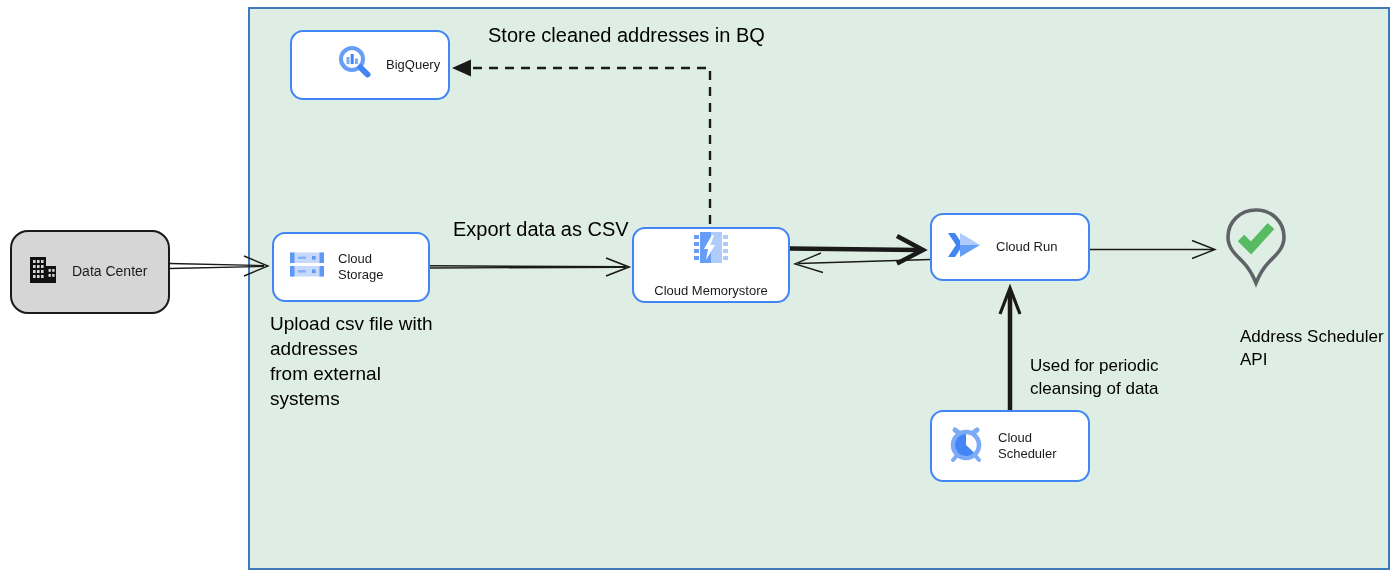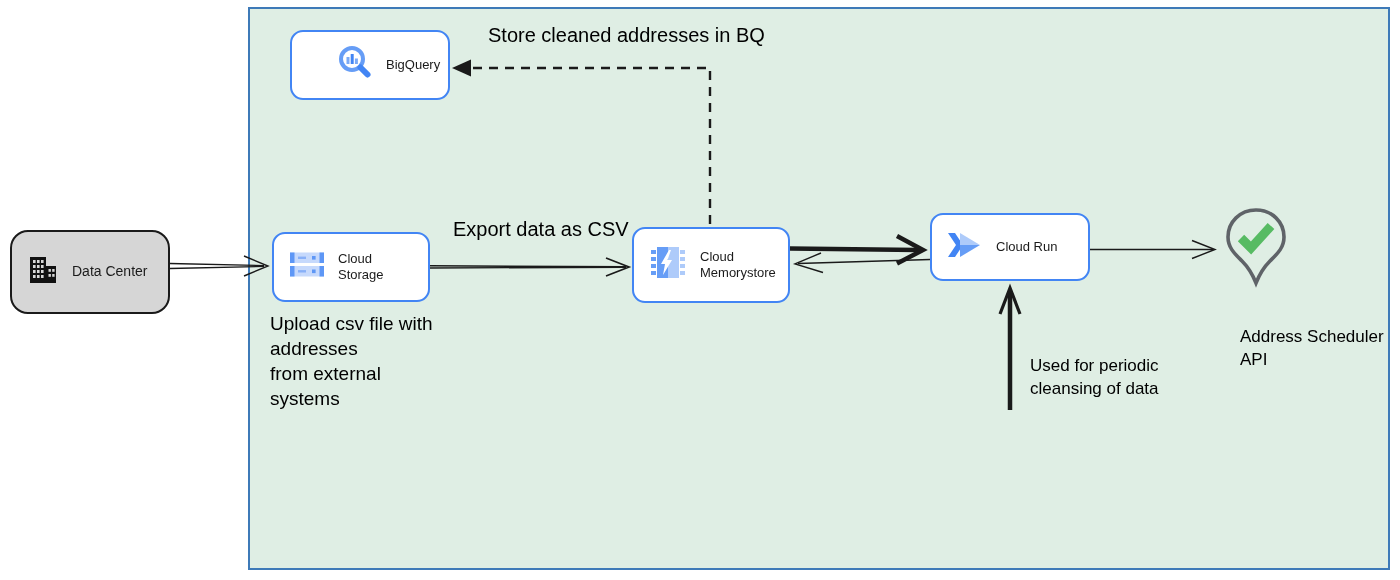--- a/index.html
+++ b/index.html
@@ -13,21 +13,21 @@
   body{font-family:"Liberation Sans",sans-serif;background:#fff;}
   .canvas{position:relative;width:1400px;height:580px;background:#fff;overflow:hidden;}
   .zone{position:absolute;left:248px;top:7px;width:1142px;height:563px;
         background:var(--zone-fill);border:2px solid var(--zone-border);}
   svg.overlay{position:absolute;left:0;top:0;width:1400px;height:580px;pointer-events:none;}
   .node{position:absolute;display:flex;align-items:center;gap:12px;padding:0 14px;
         background:var(--node-fill);border:2px solid var(--node-border);border-radius:13px;}
   .node .lbl{font-size:13px;color:#1b1b1b;line-height:1.25;}
   #n-bigquery{left:290px;top:30px;width:160px;height:70px;padding-left:44px;}
   #n-storage{left:272px;top:232px;width:158px;height:70px;}
-  #n-memstore{left:632px;top:227px;width:158px;height:76px;}
+  #n-memstore{left:632px;top:227px;width:158px;height:76px;flex-direction:column;}
   #n-run{left:930px;top:213px;width:160px;height:68px;}
   #n-sched{left:930px;top:410px;width:160px;height:72px;}
   #n-dc{left:10px;top:230px;width:160px;height:84px;background:var(--dc-fill);
         border:2px solid var(--dc-border);border-radius:18px;}
   #n-dc .lbl{font-size:14px;}
   .note{position:absolute;color:#000;white-space:pre-wrap;}
   #t-storebq{left:488px;top:24px;font-size:20px;}
   #t-export{left:453px;top:218px;font-size:20px;}
   #t-upload{left:270px;top:311px;font-size:19px;line-height:25px;}
   #t-parse{left:608px;top:331px;font-size:19px;line-height:25px;}
@@ -167,20 +167,33 @@
     <span>
       <svg width="38" height="32" viewBox="0 0 38 32">
         <polygon points="2,4 9,4 17,16 9,28 2,28 10,16" fill="#4285f4"></polygon>
         <polygon points="14,4 34,16 14,16" fill="#aecbfa"></polygon>
         <polygon points="14,16 34,16 14,28" fill="#669df6"></polygon>
       </svg>
     </span>
     <span class="lbl">Cloud Run</span>
   </div>
 
+  <div class="node" id="n-sched">
+    <span>
+      <svg width="40" height="40" viewBox="0 0 40 40">
+        <line x1="9" y1="6" x2="13.5" y2="9.5" stroke="#7baaf7" stroke-width="5" stroke-linecap="round"></line>
+        <line x1="31" y1="6" x2="26.5" y2="9.5" stroke="#7baaf7" stroke-width="5" stroke-linecap="round"></line>
+        <line x1="10" y1="32.5" x2="7" y2="36" stroke="#7baaf7" stroke-width="4" stroke-linecap="round"></line>
+        <line x1="30" y1="32.5" x2="33" y2="36" stroke="#7baaf7" stroke-width="4" stroke-linecap="round"></line>
+        <circle cx="20" cy="21" r="13" fill="#ffffff" stroke="#7baaf7" stroke-width="4.5"></circle>
+        <path d="M20,21 L20,10 A11,11 0 1 0 28,28.5 Z" fill="#4285f4"></path>
+      </svg>
+    </span>
+    <span class="lbl">Cloud Scheduler</span>
+  </div>
 
   <div class="pin">
     <svg width="72" height="104" viewBox="0 0 72 104">
       <path d="M36,4 C20,4 8,16 8,31 C8,42 15,48 22,55 C27,60 32,67 36,77 C40,67 45,60 50,55 C57,48 64,42 64,31 C64,16 52,4 36,4 Z" fill="none" stroke="#5f6368" stroke-width="3.6"></path>
       <polyline points="21,32 31,42 51,20" fill="none" stroke="#57bb63" stroke-width="9"></polyline>
     </svg>
   </div>
 
   <div class="note" id="t-storebq">Store cleaned addresses in BQ</div>
   <div class="note" id="t-export">Export data as CSV</div>

